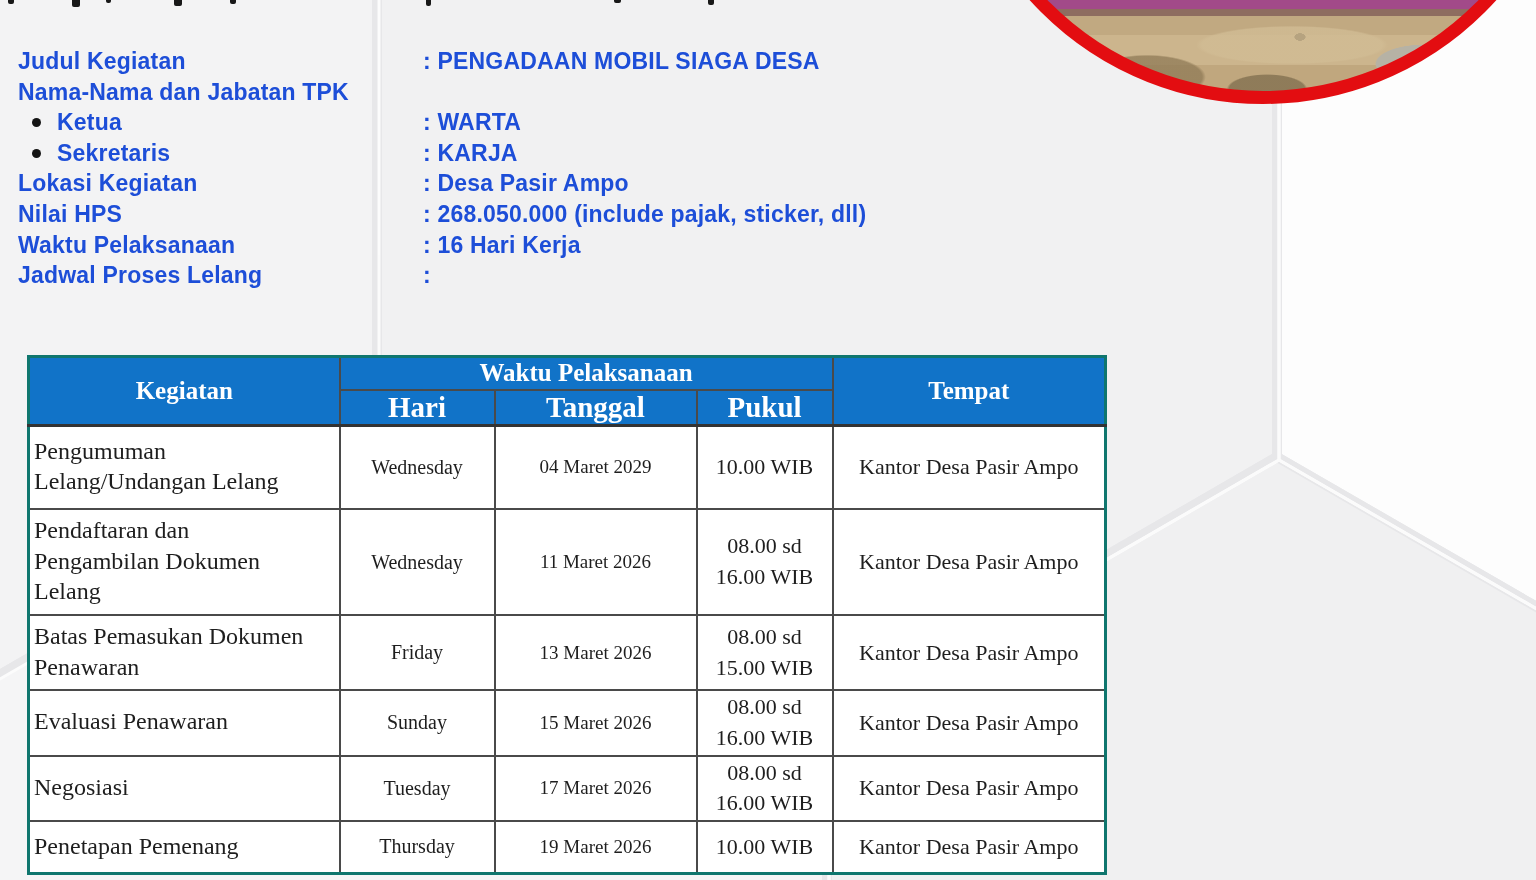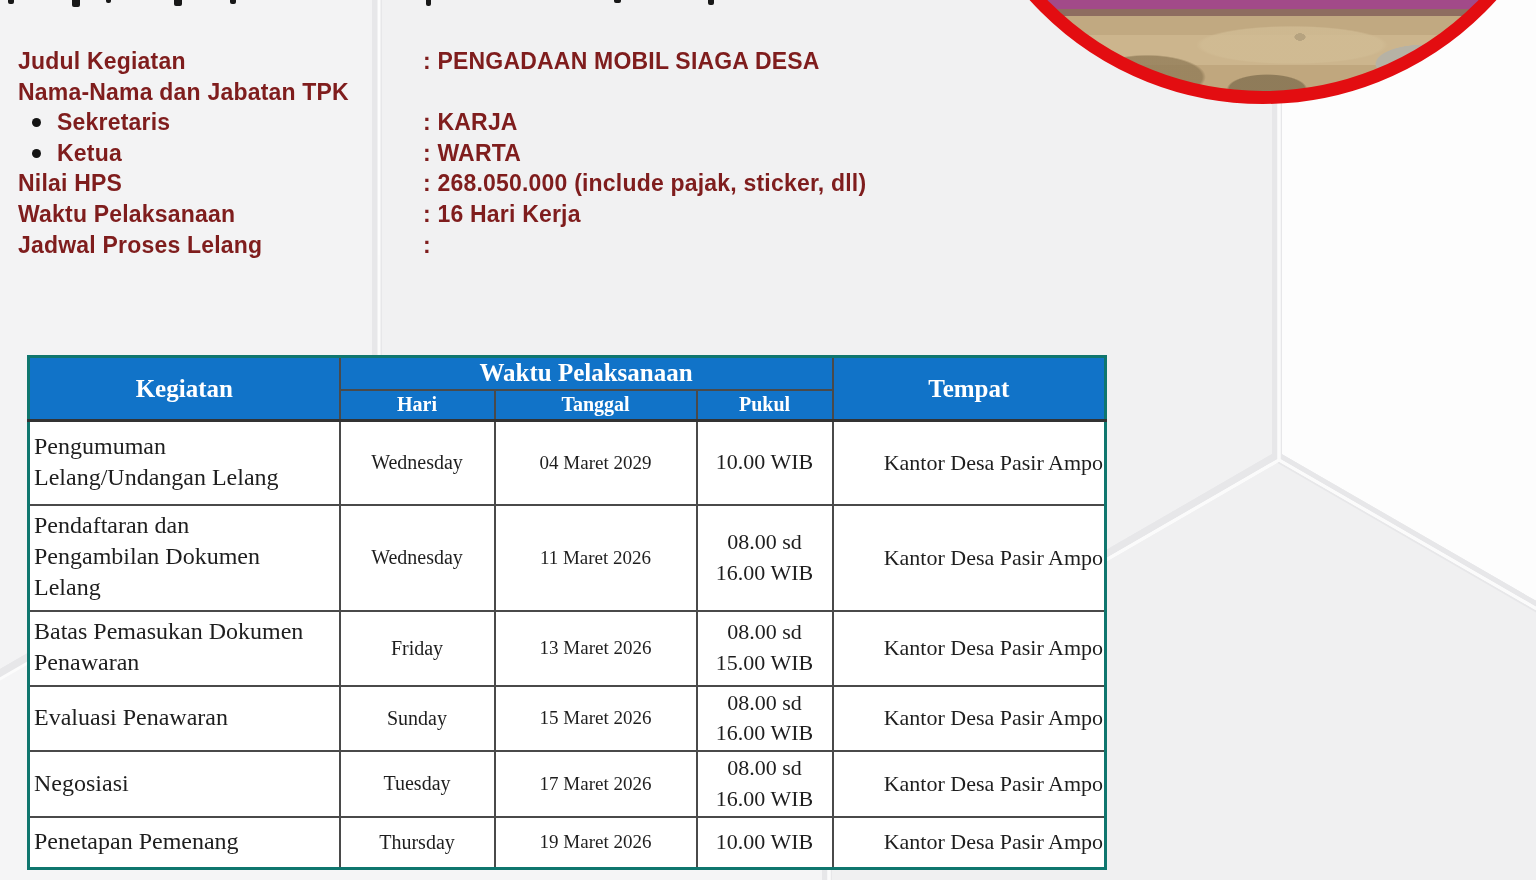--- a/index.html
+++ b/index.html
@@ -25,46 +25,46 @@
       radial-gradient(150px 30px at 330px 556px, rgba(209,188,148,.8) 0 60%, rgba(209,188,148,0) 64%),
       radial-gradient(9px 6px at 338px 548px, #4a3f2e 0 60%, rgba(74,63,46,0) 64%),
       radial-gradient(11px 7px at 152px 572px, #54483a 0 60%, rgba(84,72,58,0) 64%),
       radial-gradient(8px 5px at 520px 560px, #5d5140 0 60%, rgba(93,81,64,0) 64%),
       linear-gradient(180deg,
         #a24a89 0 520px, #8e6d60 520px 527px,
         #c1a981 527px 546px, #ccb58d 546px 576px, #c0a77e 576px 602px);
   }
 
   
-  .info{position:absolute;left:18px;top:46px;width:1120px;color:#7f1d1d;
+  .info{position:absolute;left:18px;top:46px;width:1120px;color:#1d4ed8;
         font-size:23px;font-weight:700;letter-spacing:.2px;}
   .irow{position:relative;height:30.6px;}
   .ilabel{position:absolute;left:0;top:0;line-height:30.6px;white-space:nowrap;}
   .irow.b .ilabel{left:39px;}
   .dot{position:absolute;left:14px;top:11px;width:9px;height:9px;
        background:#141414;border-radius:50%;}
   .ivalue{position:absolute;left:405px;top:0;line-height:30.6px;white-space:nowrap;}
 
   
   table.sched{position:absolute;left:27px;top:355px;width:1077px;
     border-collapse:collapse;table-layout:fixed;background:#ffffff;
     border:3px solid #0f766e;color:#1e1e1e;
     font-family:"Liberation Serif",serif;}
   .sched th,.sched td{border:2px solid #4a4a4a;overflow:hidden;}
   .sched thead th{background:#1173C8;color:#ffffff;font-weight:bold;
     font-size:25px;text-align:center;vertical-align:middle;padding:0;}
-  .sched thead tr.h2 th{font-size:20px;}
+  .sched thead tr.h2 th{font-size:29px;}
   .sched thead{border-bottom:3px solid #333333;}
   .sched td{vertical-align:middle;}
   td.kegiatan{text-align:left;padding:0 4px 2px 4px;font-size:24px;
               line-height:1.28;white-space:pre-line;border-radius:6px;}
   td.hari{text-align:center;font-size:20px;}
   td.tanggal{text-align:center;font-size:19px;}
   td.pukul{text-align:center;font-size:22px;line-height:1.4;white-space:pre-line;}
-  td.tempat{text-align:right;font-size:22px;}
+  td.tempat{text-align:center;font-size:22px;}
 </style>
 </head>
 <body>
 
 <div class="stage">
 
   <svg class="hexbg" width="1536" height="880" viewBox="0 0 1536 880">
     <g stroke="#e7e7e9" stroke-width="10">
       <polygon points="827,-323 1277,-63 1277,457 827,717 377,457 377,-63" fill="#f1f1f2"></polygon>
       <polygon points="-73,-323 377,-63 377,457 -73,717 -523,457 -523,-63" fill="#f3f3f4"></polygon>
@@ -98,27 +98,31 @@
     <div class="irow">
       <span class="ilabel">Judul Kegiatan</span>
       <span class="ivalue">: PENGADAAN MOBIL SIAGA DESA</span>
     </div>
     <div class="irow">
       <span class="ilabel">Nama-Nama dan Jabatan TPK</span>
       <span class="ivalue"></span>
     </div>
     <div class="irow b">
       <span class="dot"></span>
+      <span class="ilabel">Ketua</span>
+      <span class="ivalue">: WARTA</span>
+    </div>
+    <div class="irow b">
+      <span class="dot"></span>
       <span class="ilabel">Sekretaris</span>
       <span class="ivalue">: KARJA</span>
     </div>
-    <div class="irow b">
-      <span class="dot"></span>
-      <span class="ilabel">Ketua</span>
-      <span class="ivalue">: WARTA</span>
+    <div class="irow">
+      <span class="ilabel">Lokasi Kegiatan</span>
+      <span class="ivalue">: Desa Pasir Ampo</span>
     </div>
     <div class="irow">
       <span class="ilabel">Nilai HPS</span>
       <span class="ivalue">: 268.050.000 (include pajak, sticker, dll)</span>
     </div>
     <div class="irow">
       <span class="ilabel">Waktu Pelaksanaan</span>
       <span class="ivalue">: 16 Hari Kerja</span>
     </div>
     <div class="irow">

